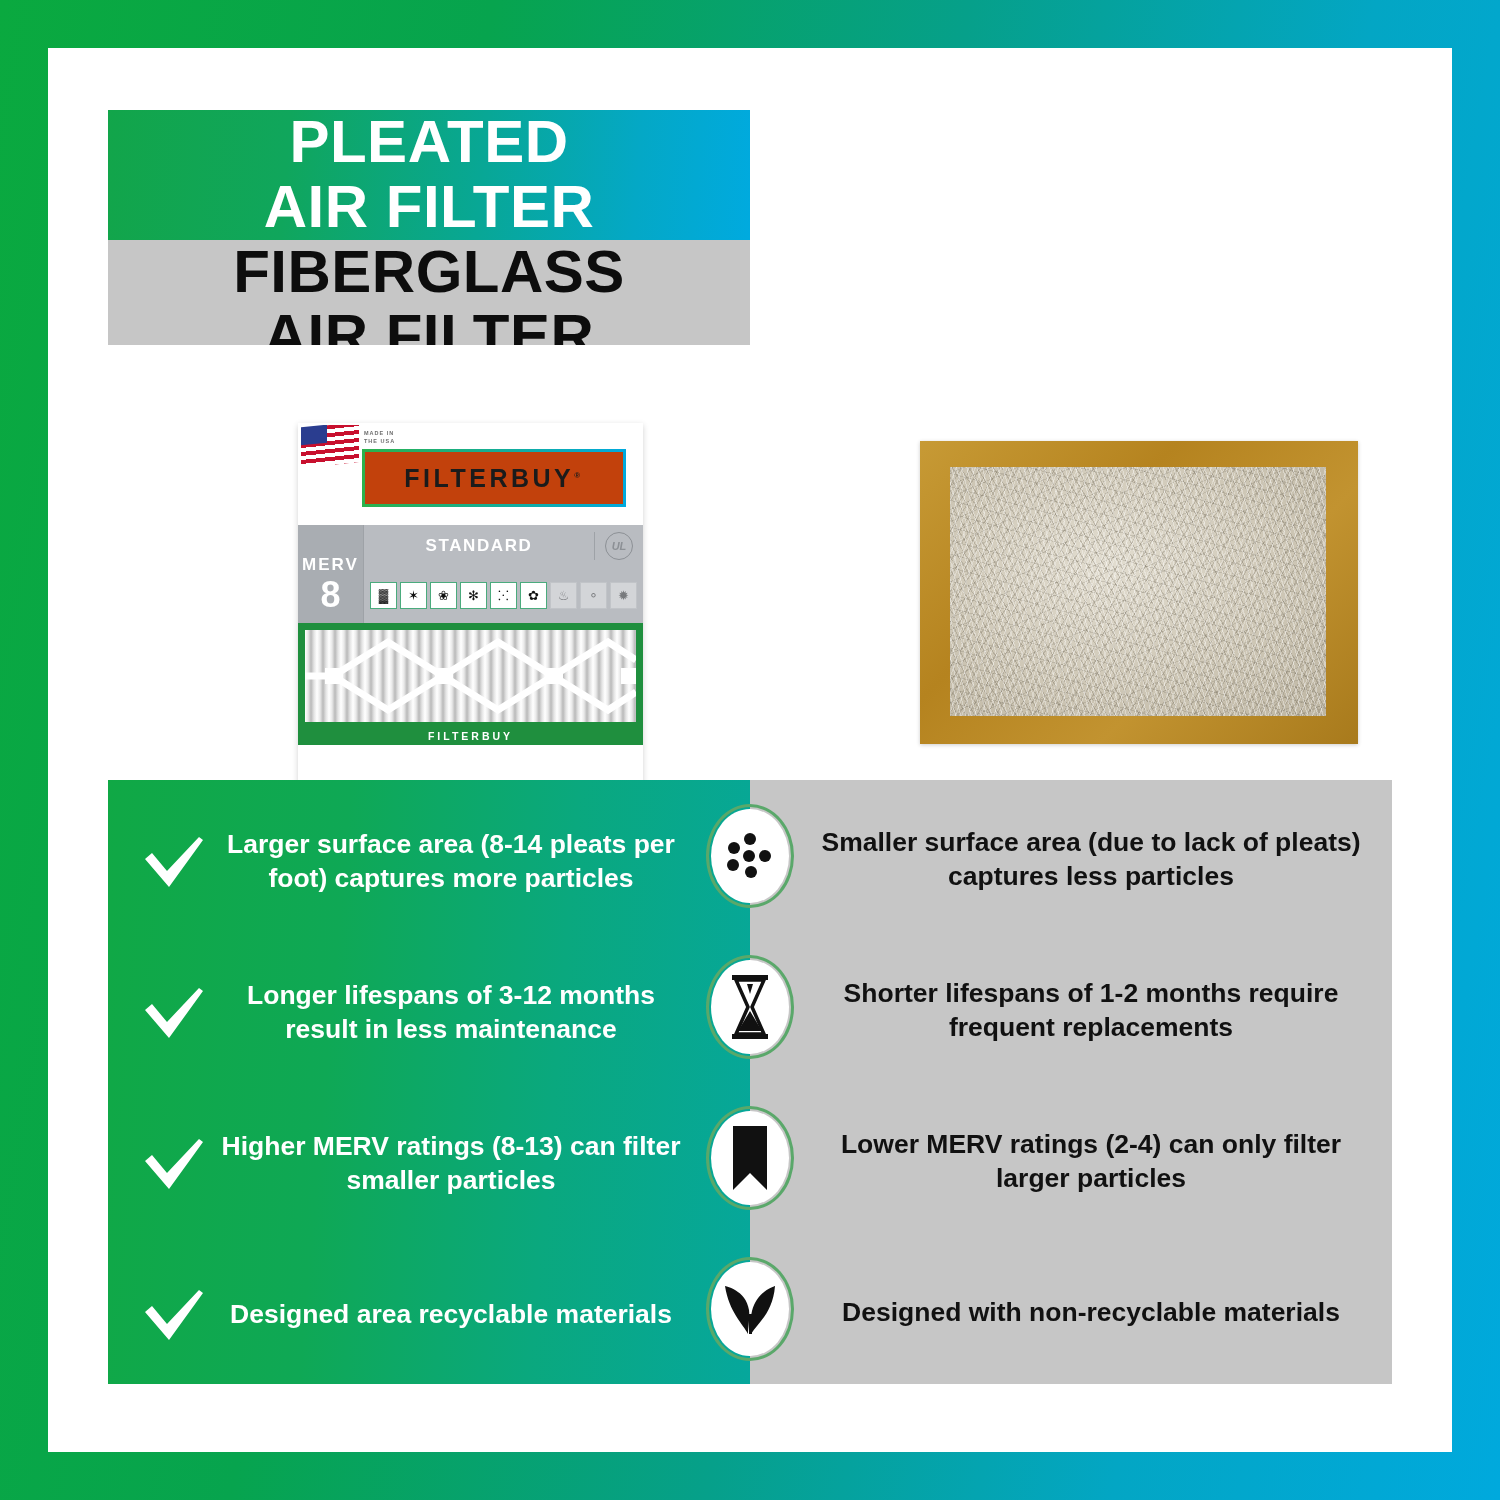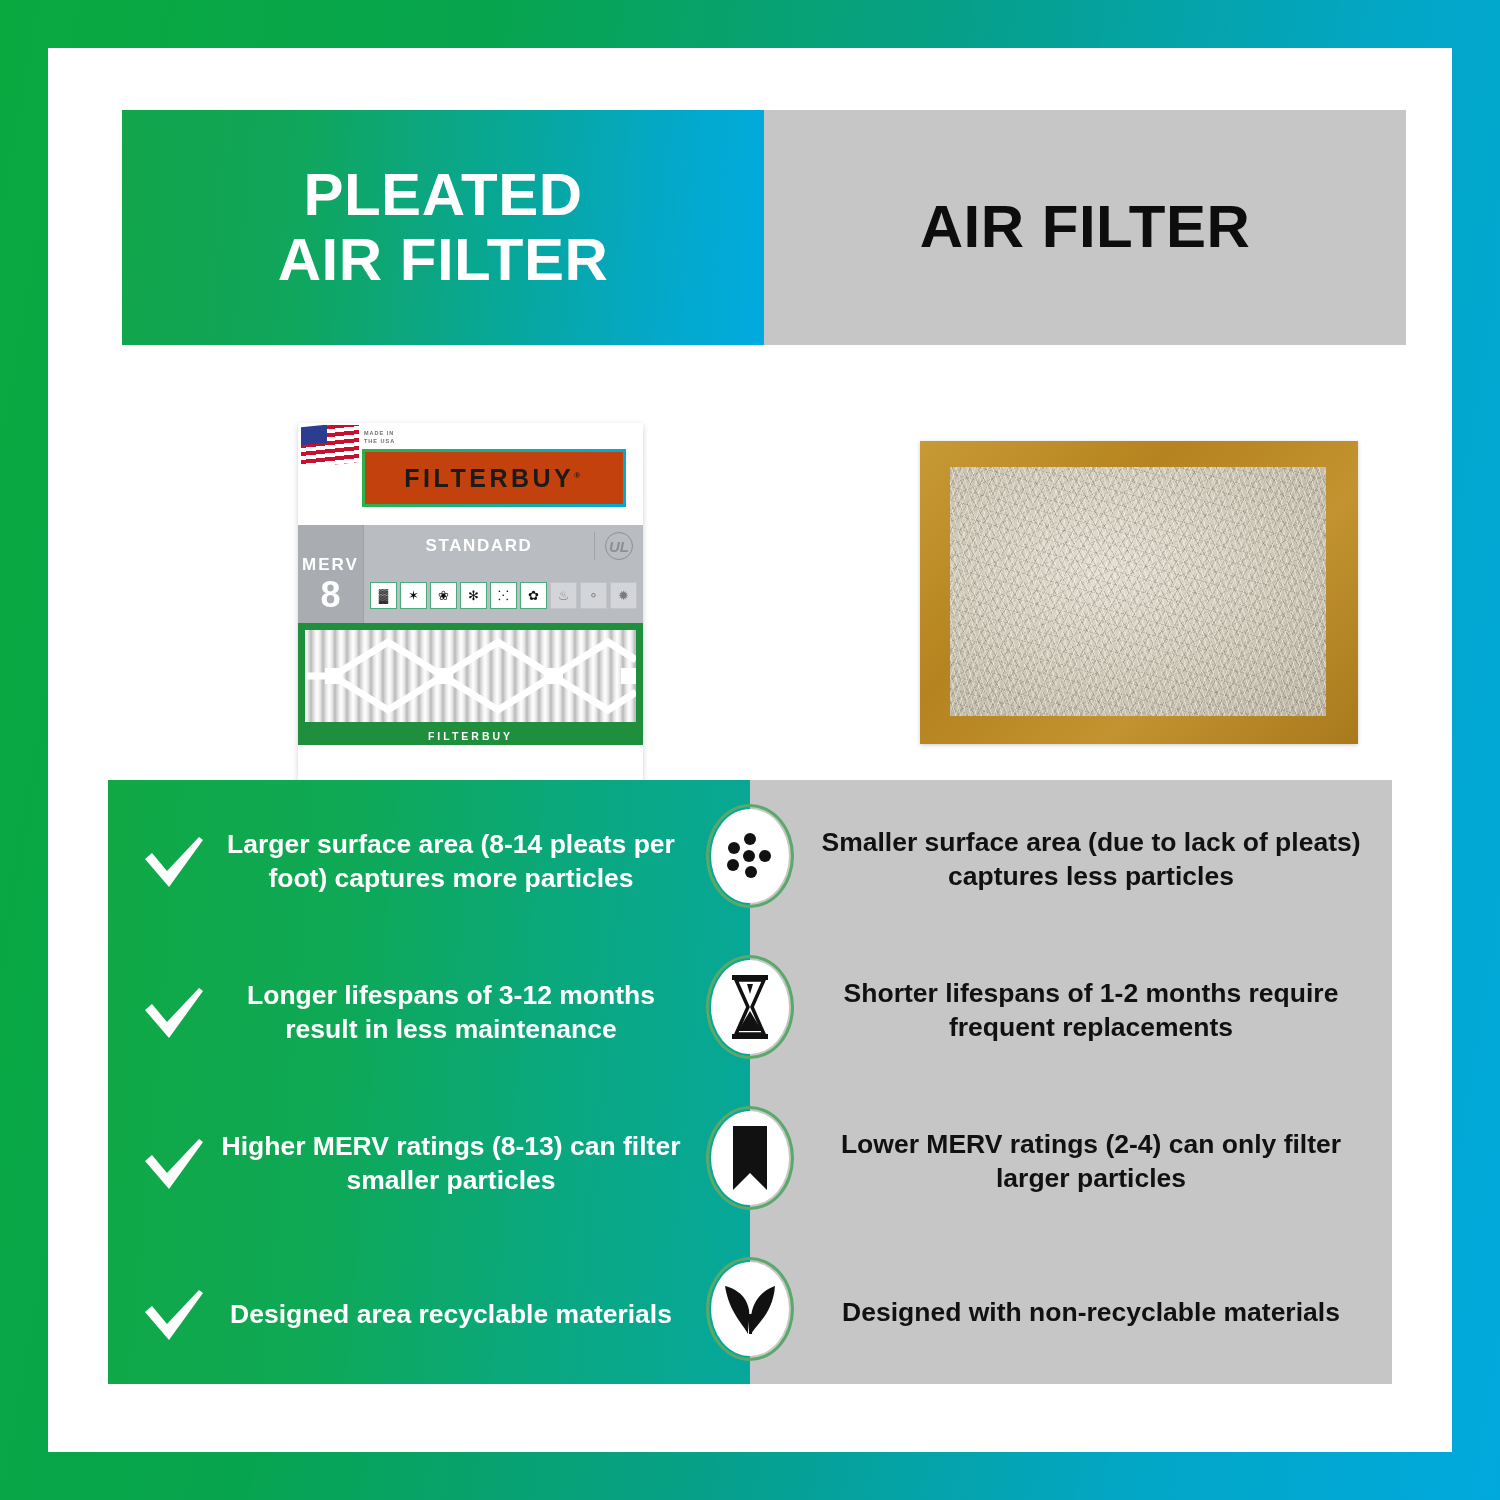--- a/index.html
+++ b/index.html
@@ -15,22 +15,23 @@
     position:absolute;left:0;top:0;width:1500px;height:1500px;
     background:linear-gradient(100deg,#0aa93f 0%,#07a44e 28%,#06a08a 55%,#03a6c4 78%,#00a9dd 100%);
   }
   #canvas{
     position:absolute;left:48px;top:48px;width:1404px;height:1404px;
     background:#ffffff;
   }
 
   
   #header-row{
-    position:absolute;left:74px;top:62px;width:1284px;height:235px;
+    position:absolute;left:60px;top:62px;width:1284px;height:235px;
     display:flex;
+    flex-direction:column;
   }
   .hdr{
     display:flex;align-items:center;justify-content:center;
     text-align:center;
   }
   #hdr-left{
     width:642px;height:100%;
     background:linear-gradient(95deg,#12a54a 0%,#10a65c 30%,#0aa furthermore 50%,#06a8c0 80%,#00aadf 100%);
     background:linear-gradient(95deg,#12a54a 0%,#10a65c 28%,#08a795 58%,#04a8c6 82%,#00aadf 100%);
   }
@@ -123,21 +124,21 @@
     flex:1;text-align:center;color:#ffffff;font-size:17px;font-weight:bold;letter-spacing:1.6px;
   }
   #pkg-ul{
     width:48px;display:flex;align-items:center;justify-content:center;
     border-left:1px solid #9ea2a7;
   }
   #pkg-ul .ul-mark{
     width:26px;height:26px;border-radius:50%;
     border:1.5px solid #8c9095;color:#8c9095;
     display:flex;align-items:center;justify-content:center;
-    font-size:15px;font-weight:bold;font-style:italic;
+    font-size:11px;font-weight:bold;font-style:italic;
   }
   #pkg-icons{
     flex:1;display:flex;align-items:center;gap:3px;padding:0 6px;
     background:#b9bcc1;border-left:1px solid #9ea2a7;
   }
   .pkg-icon{
     width:25px;height:25px;background:#ffffff;
     display:flex;align-items:center;justify-content:center;
     font-size:13px;line-height:1;color:#111;
   }
@@ -258,20 +259,21 @@
 
     <div id="header-row">
       <div class="hdr" id="hdr-left">
         <div class="hdr-title">
           <div>PLEATED</div>
           <div>AIR FILTER</div>
         </div>
       </div>
       <div class="hdr" id="hdr-right">
         <div class="hdr-title">
+          <div>FIBERGLASS</div>
           <div>AIR FILTER</div>
         </div>
       </div>
     </div>
 
     <div id="product-row">
 
       <div id="pleated-pkg">
 
         <div id="pkg-top">

